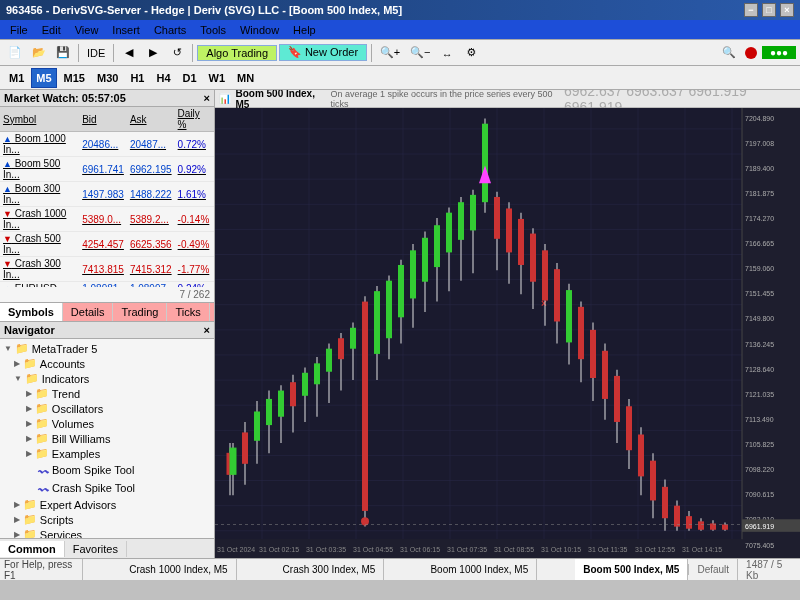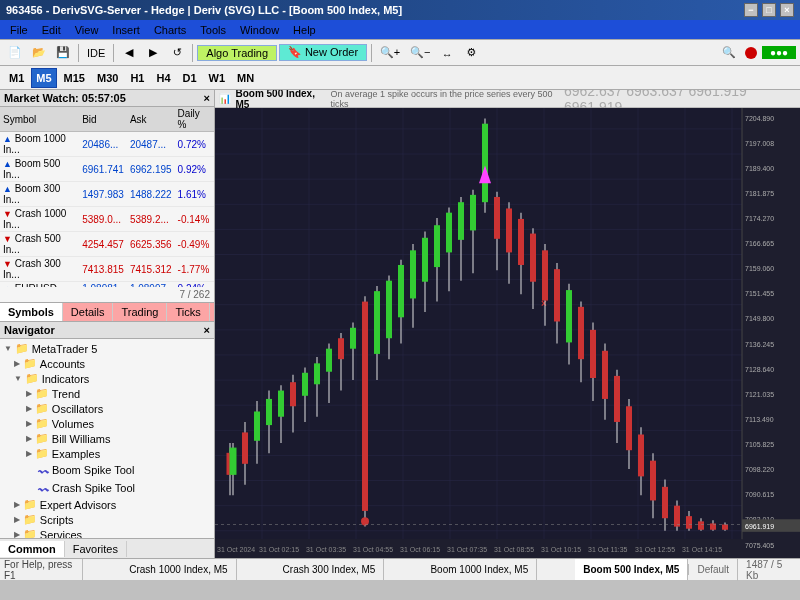--- a/index.html
+++ b/index.html
@@ -102,21 +102,21 @@
       background: #e0e0e0;
       border-bottom: 1px solid #aaa;
       padding: 2px 4px;
       display: flex;
       align-items: center;
       justify-content: space-between;
       font-weight: bold;
       font-size: 11px;
     }
     .market-watch-close { cursor: pointer; font-weight: bold; }
-    .mw-table { width: 100%; border-collapse: collapse; font-size: 10px; }
+    .mw-table { width: 100%; border-collapse: collapse; font-size: 10px; text-decoration: underline; }
     .mw-table th { background: #d8d8d8; padding: 1px 3px; text-align: left; font-weight: normal; border-bottom: 1px solid #bbb; }
     .mw-table td { padding: 1px 3px; border-bottom: 1px solid #e8e8e8; }
     .mw-footer { font-size: 10px; padding: 2px 4px; color: #666; text-align: right; }
 
     
     .tabs-bar {
       display: flex;
       background: #fca5a5;
       border-bottom: 1px solid #aaa;
       border-top: 1px solid #aaa;

